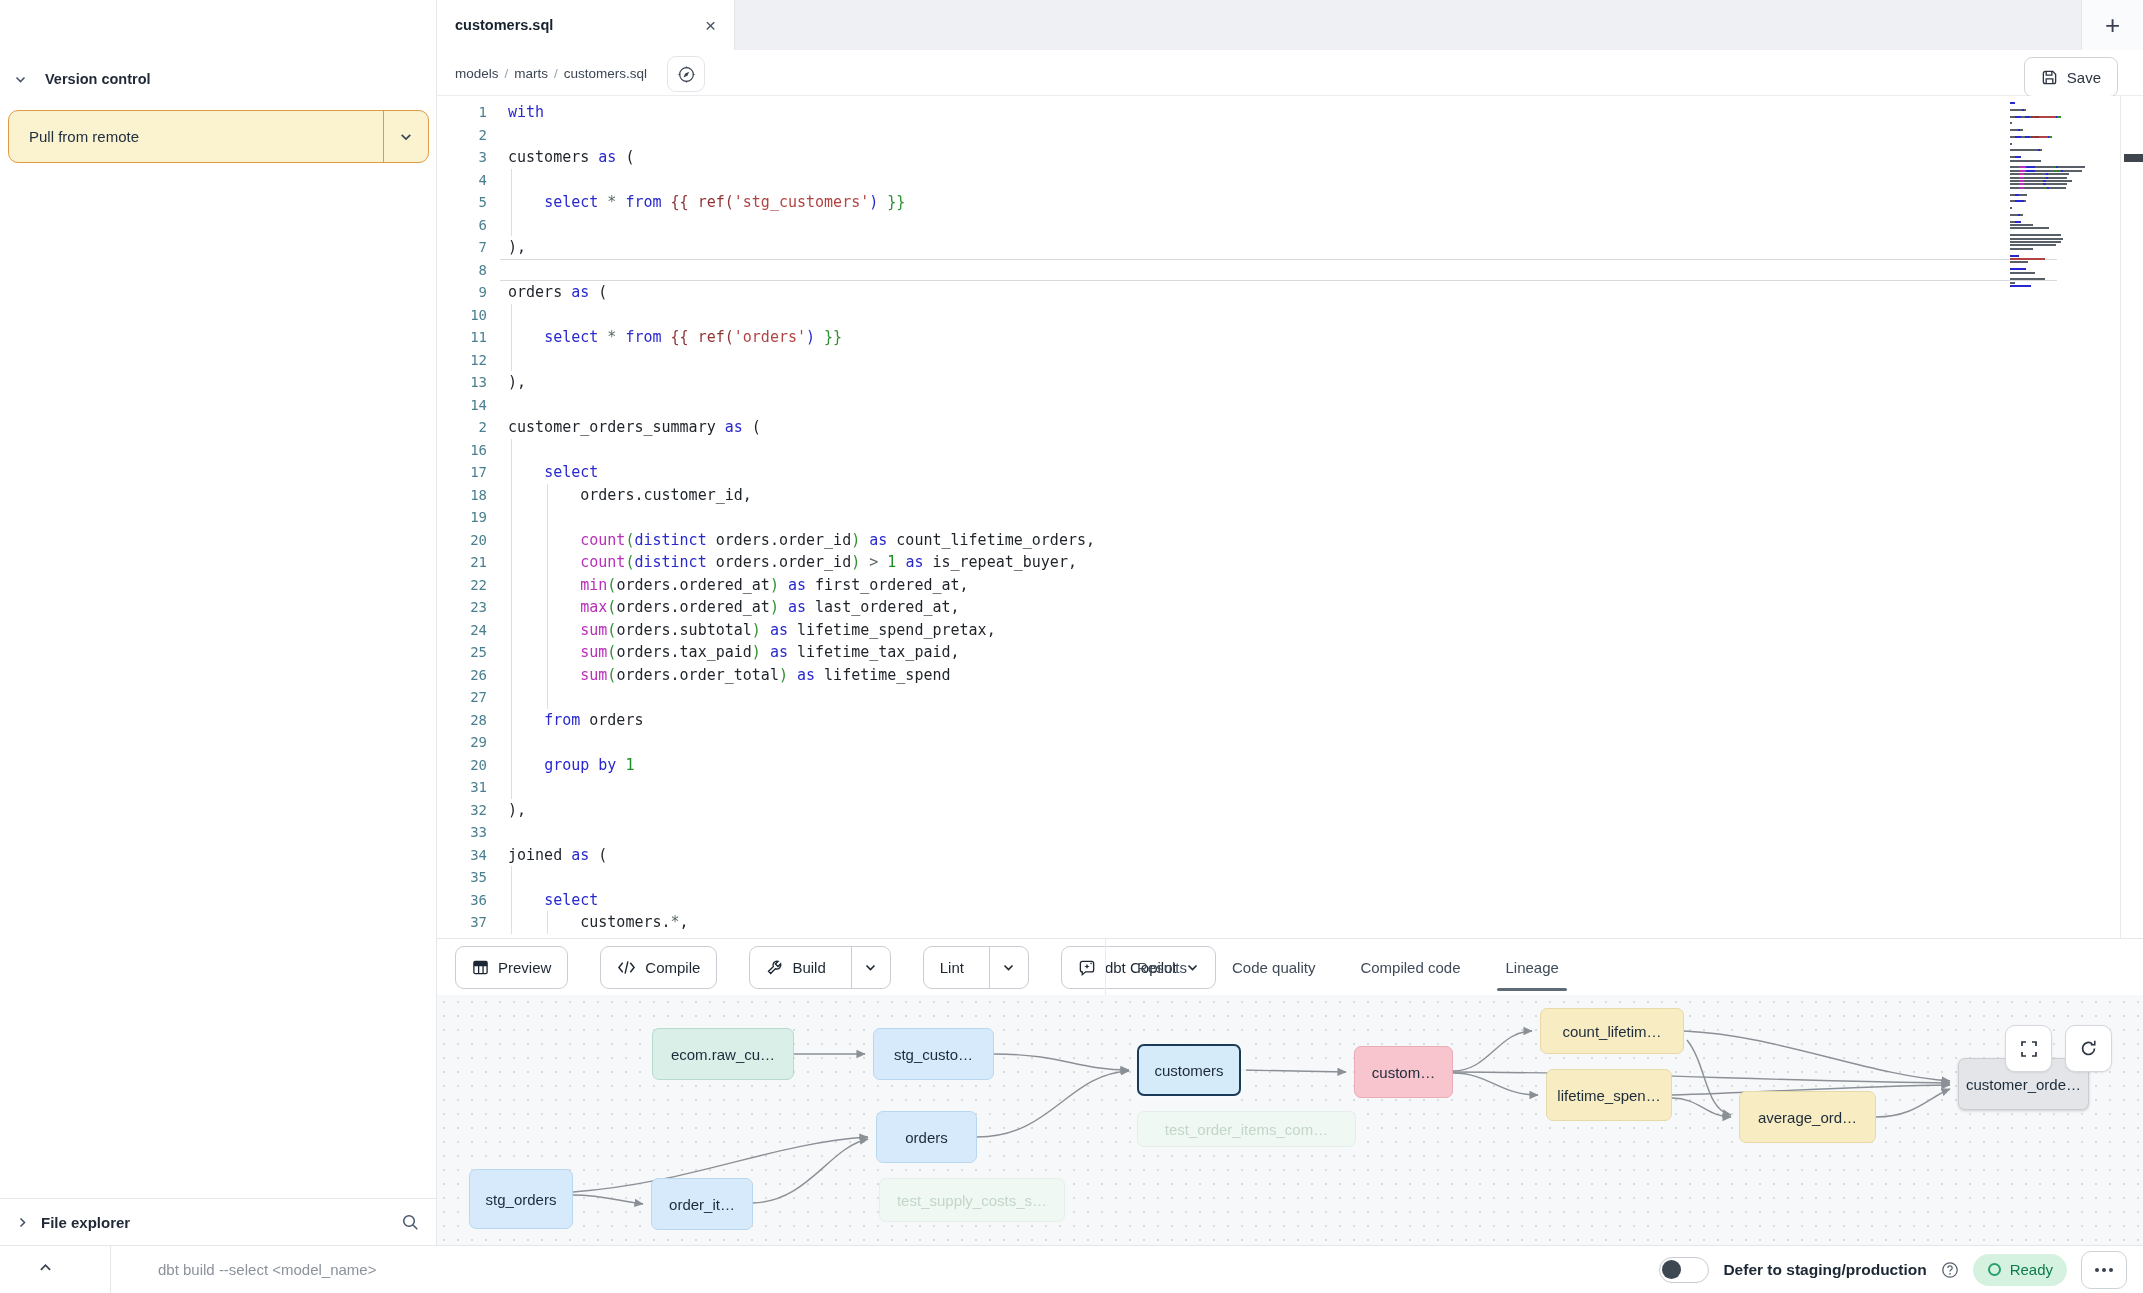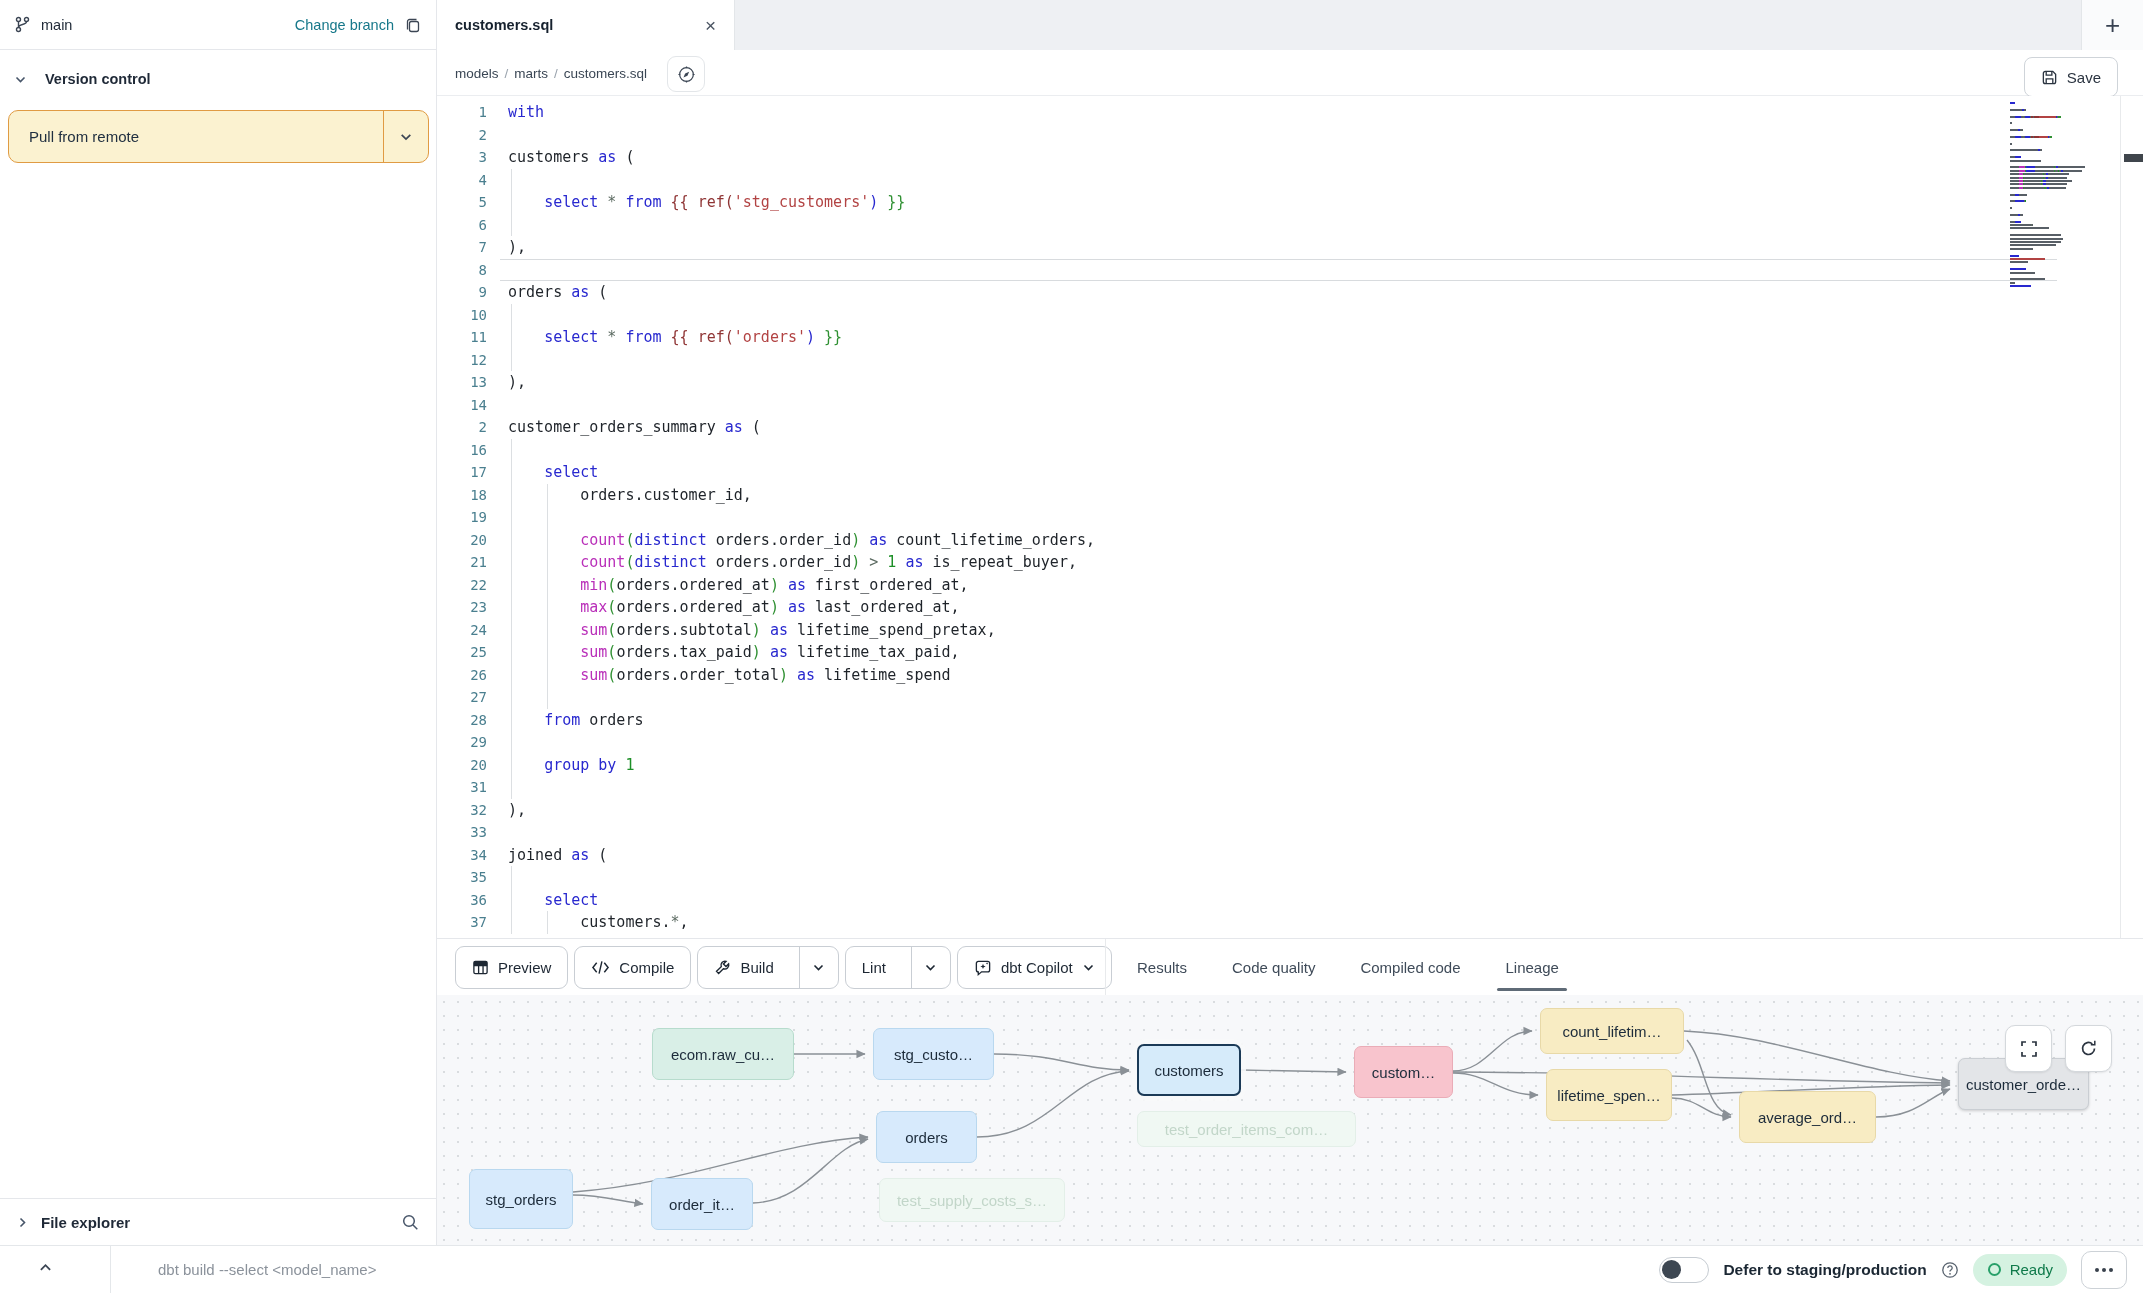--- a/index.html
+++ b/index.html
@@ -37,21 +37,21 @@
   .code-line .src{position:absolute;left:71px;top:0;}
   .guide{position:absolute;width:1px;background:#dcdfe2;}
   #cur-line{position:absolute;left:63px;width:1557px;height:22.5px;border-top:1px solid #d8dbde;border-bottom:1px solid #d8dbde;box-sizing:border-box;}
   #minimap{position:absolute;left:1573px;top:6px;width:84px;}
   #minimap .mrow{height:2px;margin-bottom:1.4px;display:flex;}
   #minimap .mseg{height:2px;display:inline-block;}
   #mm-border{position:absolute;left:1683px;top:0;width:1px;height:842px;background:#e8eaec;}
   #scroll-thumb{position:absolute;left:1687px;top:58px;width:19px;height:8px;background:#3f454c;}
   
   #toolbar-row{left:437px;top:938px;width:1706px;height:57px;background:#fff;border-top:1px solid #e5e7eb;box-sizing:border-box;}
-  #btns{position:absolute;left:18px;top:7px;display:flex;gap:6px;align-items:center;}
+  #btns{position:absolute;left:18px;top:7px;display:flex;gap:32px;align-items:center;}
   .tbtn{height:43px;border:1px solid #c9ced4;border-radius:9px;background:#fff;display:flex;align-items:center;padding:0 16px;gap:9px;font-size:15px;color:#1d2733;cursor:pointer;box-sizing:border-box;}
   .split{padding:0;}
   .split .main{display:flex;align-items:center;gap:9px;padding:0 16px;height:100%;}
   .split .chev{width:38px;height:100%;border-left:1px solid #c9ced4;display:flex;align-items:center;justify-content:center;cursor:pointer;}
   #tb-divider{position:absolute;left:668px;top:0;width:1px;height:56px;background:#e8eaec;}
   #panel-tabs{position:absolute;left:700px;top:0;height:56px;display:flex;gap:45px;align-items:center;}
   .ptab{font-size:15px;color:#3f4b59;cursor:pointer;position:relative;height:100%;display:flex;align-items:center;}
   .ptab.active::after{content:"";position:absolute;left:-8px;right:-8px;bottom:4px;height:3px;background:#5f6b77;border-radius:2px;}
   
   #lineage{left:437px;top:995px;width:1706px;height:250px;background:#f7f8fa;background-image:radial-gradient(#d9dcdf 1.2px,transparent 1.2px);background-size:14px 14px;overflow:hidden;}
@@ -79,34 +79,20 @@
   #defer-lbl{font-weight:bold;font-size:15.5px;color:#1b2733;}
   #ready-pill{height:32px;border-radius:16px;background:#d5f2e1;display:flex;align-items:center;gap:8px;padding:0 14px;font-size:15px;color:#0e7a4a;}
   #dots-btn{width:44px;height:36px;border:1px solid #cdd2d7;border-radius:10px;background:#fff;display:flex;align-items:center;justify-content:center;gap:3px;cursor:pointer;}
   #dots-btn i{width:4px;height:4px;border-radius:50%;background:#39424c;}
   .ico{flex:none;}
 </style>
 </head>
 <body>
 
 <div id="sidebar" class="abs">
-  <div id="branch-row">
-    <svg class="ico" width="17" height="17" viewBox="0 0 17 17" fill="none" stroke="#3c4654" stroke-width="1.4">
-        <circle cx="4.5" cy="3.5" r="2"></circle>
-        <circle cx="12.5" cy="3.5" r="2"></circle>
-        <circle cx="4.5" cy="13.5" r="2"></circle>
-        <path d="M4.5 5.5v6M12.5 5.5c0 4-8 2-8 6"></path>
-      </svg>
-    <span class="branch-name">main</span>
-    <span class="link-teal">Change branch</span>
-    <svg class="ico" width="18" height="18" viewBox="0 0 18 18" fill="none" stroke="#3c4654" stroke-width="1.3">
-        <rect x="5.5" y="5.5" width="9" height="10" rx="2"></rect>
-        <path d="M12.5 3.5h-7a2 2 0 0 0-2 2v8"></path>
-      </svg>
-  </div>
   <div id="vc-header">
     <svg class="ico" width="13" height="13" viewBox="0 0 13 13" fill="none" stroke="#475569" stroke-width="1.6">
         <path d="M2.5 4.5l4 4 4-4"></path>
       </svg>
     <span class="hdr">Version control</span>
   </div>
   <div id="pull-btn">
     <span class="lbl">Pull from remote</span>
     <span class="chev">
       <svg width="14" height="14" viewBox="0 0 13 13" fill="none" stroke="#3c4654" stroke-width="1.6">

